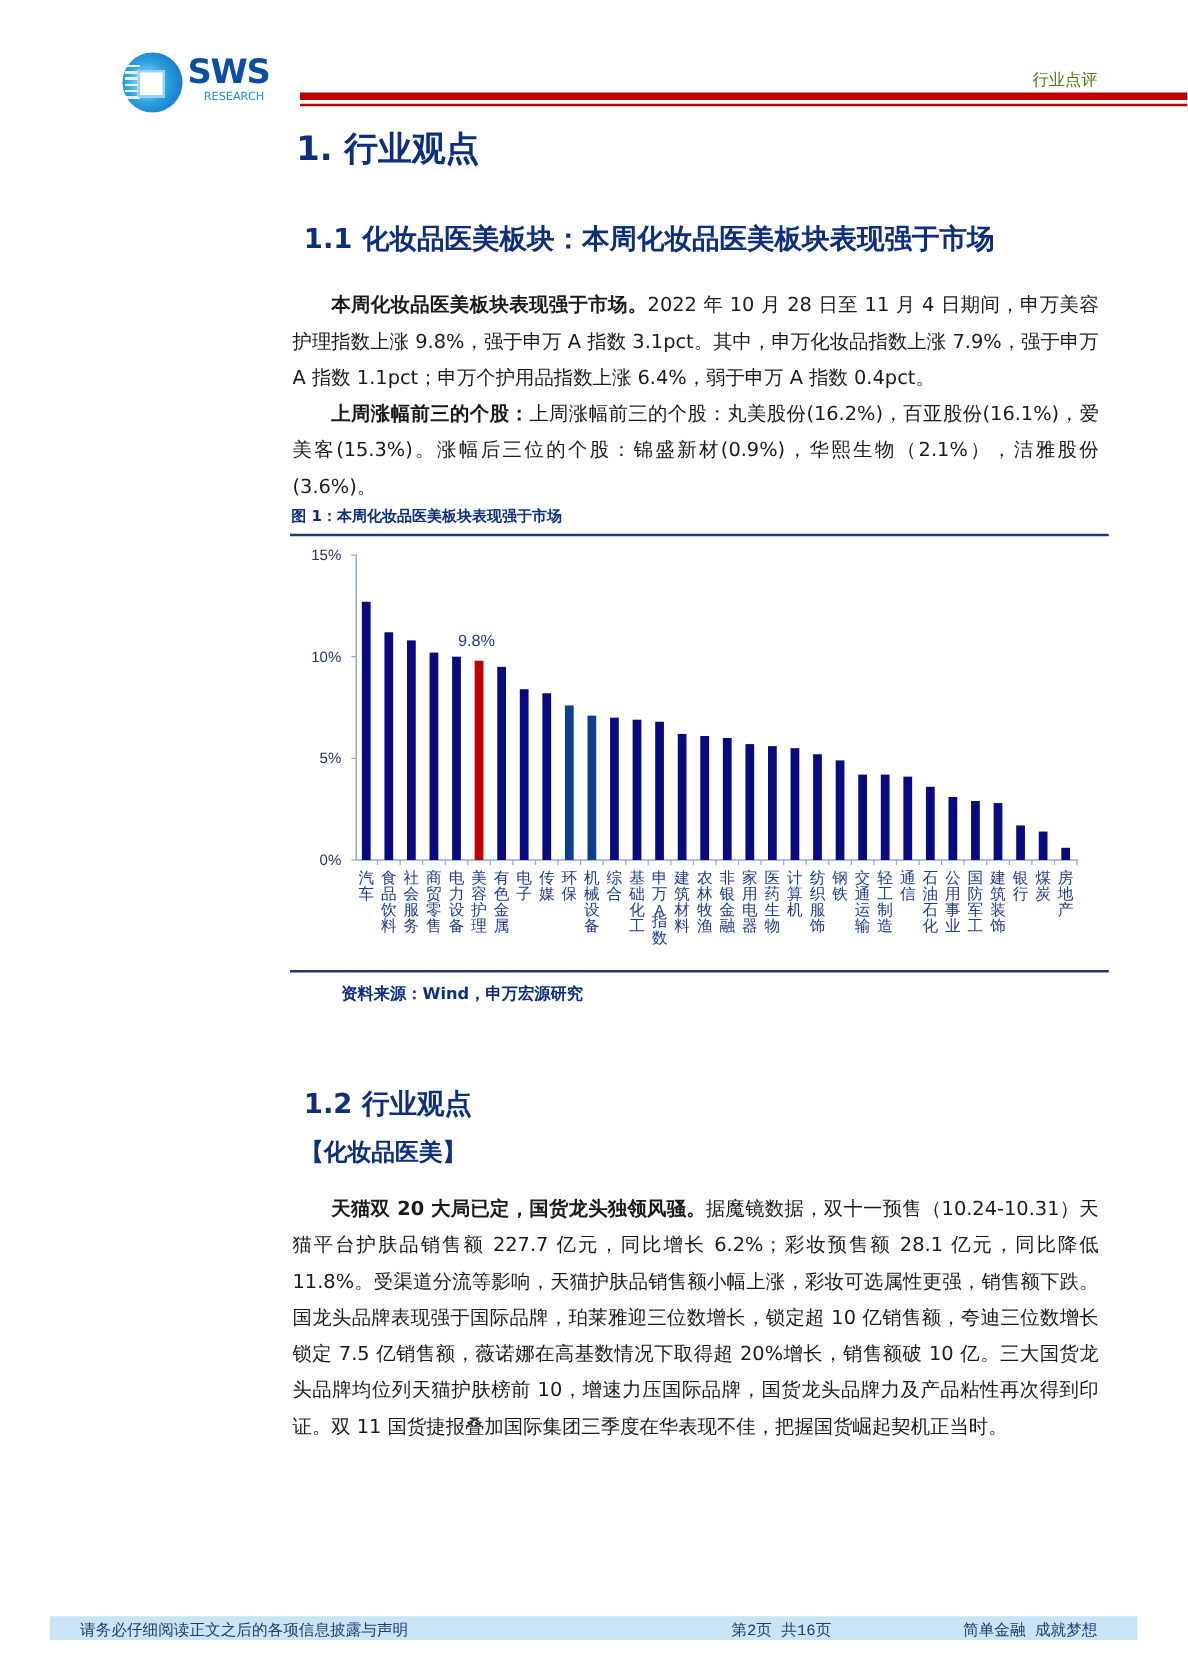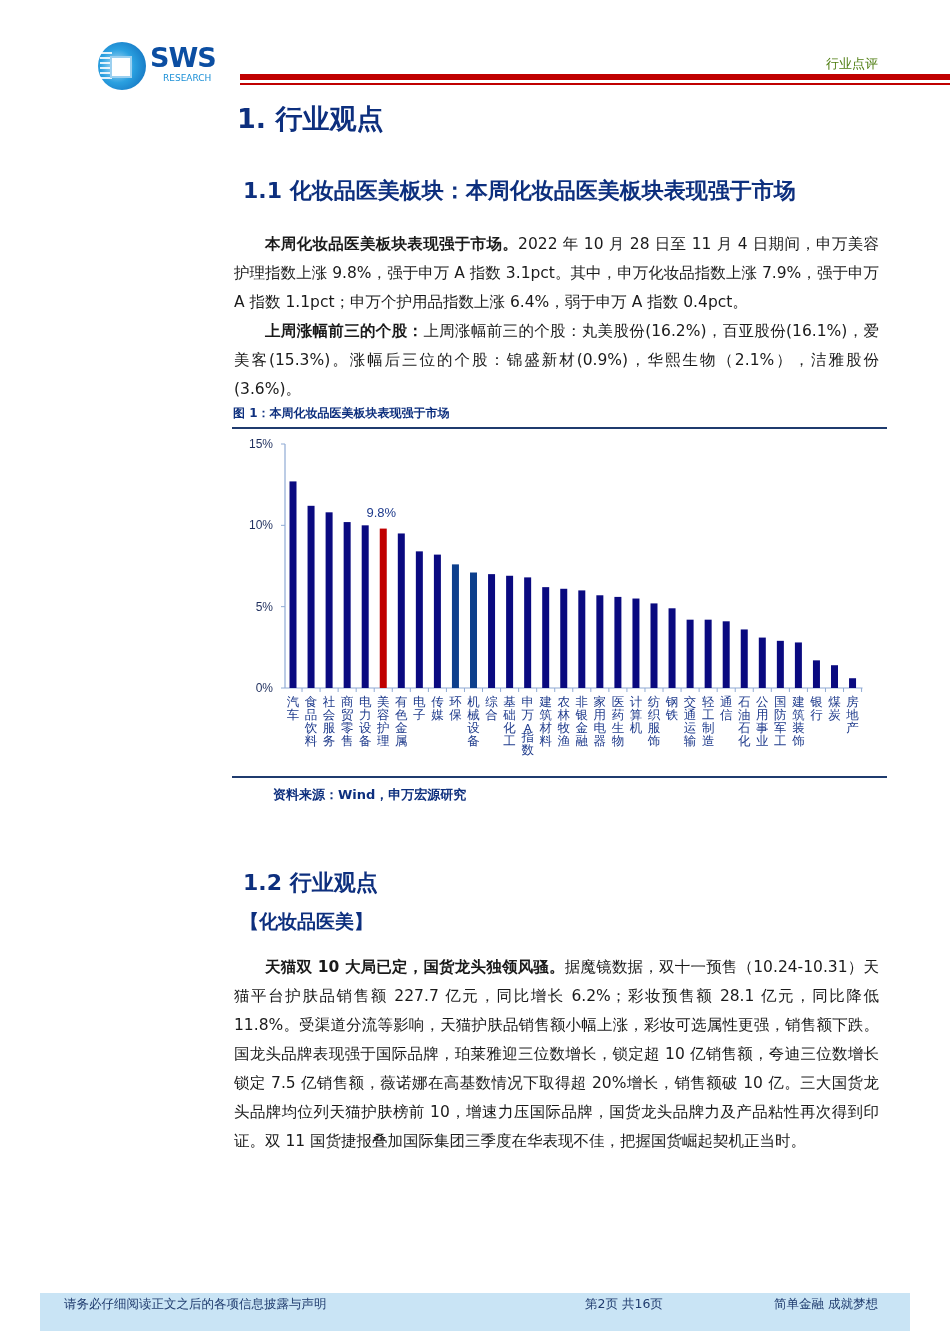--- a/index.html
+++ b/index.html
@@ -22,21 +22,21 @@
   .h3{left:240px;top:909px;font-size:19px;font-weight:bold;color:#0d2f7e;}
   .para{left:234px;width:645px;font-size:15.5px;line-height:29px;text-align:justify;text-indent:2em;color:#1a1a1a;}
   .para b{font-weight:bold;margin-top:20px;}
   
   .fig-title{left:233px;top:405px;font-size:12px;font-weight:bold;color:#0d2f7e;}
   .fig-rule{left:232px;width:655px;top:427px;height:2px;background:#1f3b6e;}
   .fig-rule-bottom{left:232px;width:655px;top:776px;height:2px;background:#1f3b6e;}
   .fig-source{left:233px;top:786px;font-size:13px;font-weight:bold;color:#0d2f7e;margin-left:40px;}
   .chart{left:232px;top:432px;width:655px;height:340px;}
   
-  .footer{left:40px;width:870px;top:1293px;height:38px;background:#c9e4f5;}
+  .footer{left:40px;width:870px;top:1293px;height:19px;background:#c9e4f5;font-family:Liberation Mono, monospace;}
   .footer span{position:absolute;top:3px;font-size:12.5px;color:#1f3b6e;}
 </style>
 </head>
 <body>
 
 <div class="abs logo">
   <div class="logo-ring"></div>
   <div class="logo-stripes"></div>
   <div class="logo-square"></div>
   <div class="logo-sws">SWS</div>
@@ -238,19 +238,19 @@
     <text x="620.5500000000001" y="274" text-anchor="middle" font-size="12.5" fill="#1f3b8c" font-family="DejaVu Sans, sans-serif">房</text>
     <text x="620.5500000000001" y="287" text-anchor="middle" font-size="12.5" fill="#1f3b8c" font-family="DejaVu Sans, sans-serif">地</text>
     <text x="620.5500000000001" y="300" text-anchor="middle" font-size="12.5" fill="#1f3b8c" font-family="DejaVu Sans, sans-serif">产</text>
     <text x="149.25" y="84.58666666666667" text-anchor="middle" font-size="13" fill="#1f3b8c" font-family="Liberation Sans, sans-serif">9.8%</text>
   </svg>
 <div class="abs fig-rule-bottom"></div>
 <div class="abs fig-source">资料来源：Wind，申万宏源研究</div>
 
 <div class="abs h2b">1.2 行业观点</div>
 <div class="abs h3">【化妆品医美】</div>
-<div class="abs para" style="top:953px;"><b>天猫双 10 大局已定，国货龙头独领风骚。</b><span>据魔镜数据，双十一预售（10.24-10.31）天猫平台护肤品销售额 227.7 亿元，同比增长 6.2%；彩妆预售额 28.1 亿元，同比降低 11.8%。受渠道分流等影响，天猫护肤品销售额小幅上涨，彩妆可选属性更强，销售额下跌。国龙头品牌表现强于国际品牌，珀莱雅迎三位数增长，锁定超 10 亿销售额，夸迪三位数增长锁定 7.5 亿销售额，薇诺娜在高基数情况下取得超 20%增长，销售额破 10 亿。三大国货龙头品牌均位列天猫护肤榜前 10，增速力压国际品牌，国货龙头品牌力及产品粘性再次得到印证。双 11 国货捷报叠加国际集团三季度在华表现不佳，把握国货崛起契机正当时。</span></div>
+<div class="abs para" style="top:953px;"><b>天猫双 20 大局已定，国货龙头独领风骚。</b><span>据魔镜数据，双十一预售（10.24-10.31）天猫平台护肤品销售额 227.7 亿元，同比增长 6.2%；彩妆预售额 28.1 亿元，同比降低 11.8%。受渠道分流等影响，天猫护肤品销售额小幅上涨，彩妆可选属性更强，销售额下跌。国龙头品牌表现强于国际品牌，珀莱雅迎三位数增长，锁定超 10 亿销售额，夸迪三位数增长锁定 7.5 亿销售额，薇诺娜在高基数情况下取得超 20%增长，销售额破 10 亿。三大国货龙头品牌均位列天猫护肤榜前 10，增速力压国际品牌，国货龙头品牌力及产品粘性再次得到印证。双 11 国货捷报叠加国际集团三季度在华表现不佳，把握国货崛起契机正当时。</span></div>
 
 <div class="abs footer">
   <span style="left:24px;">请务必仔细阅读正文之后的各项信息披露与声明</span>
   <span style="left:545px;">第2页 共16页</span>
   <span style="right:32px;margin-left:16px;">简单金融 成就梦想</span>
 </div>
 
 </body></html>

